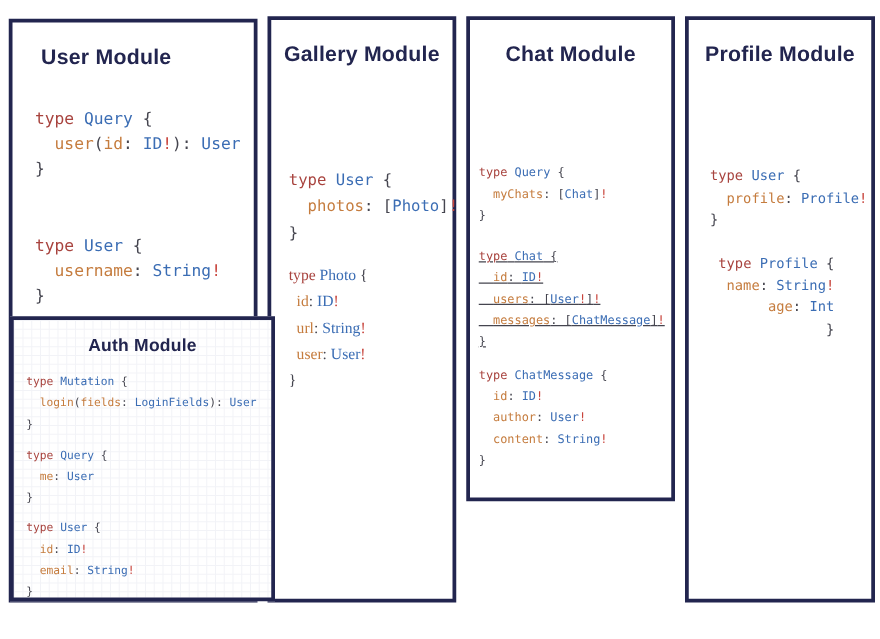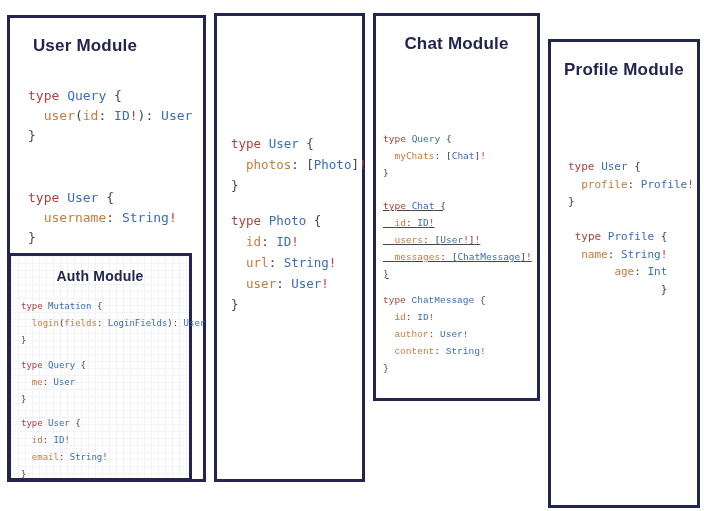--- a/index.html
+++ b/index.html
@@ -16,23 +16,23 @@
     position:relative;width:704px;height:511px;background:#ffffff;overflow:hidden;
     font-family:"Liberation Sans",sans-serif;
   }
   .panel{
     position:absolute;background:#ffffff;border:3px solid var(--navy);
     box-sizing:border-box;
   }
   #panel-user{left:7px;top:15px;width:199px;height:467px;}
   #panel-gallery{left:214px;top:13px;width:151px;height:469px;}
   #panel-chat{left:373px;top:13px;width:167px;height:388px;}
-  #panel-profile{left:548px;top:13px;width:152px;height:469px;margin-top:26px;}
+  #panel-profile{left:548px;top:13px;width:152px;height:469px;}
   #auth-box{
-    position:absolute;left:8px;top:253px;width:184px;height:228px;
+    position:absolute;left:8px;top:253px;width:212px;height:228px;
     border:3px solid var(--navy);box-sizing:border-box;z-index:2;
     background-color:#ffffff;
     background-image:linear-gradient(var(--grid) 1px, transparent 1px),
                      linear-gradient(90deg, var(--grid) 1px, transparent 1px);
     background-size:7px 7px;
   }
   .panel-title{
     position:absolute;left:0;right:0;top:18px;text-align:center;
     font-weight:bold;font-size:17px;letter-spacing:.2px;color:var(--navy);
     white-space:nowrap;
@@ -44,23 +44,23 @@
     white-space:nowrap;
   }
   .code{
     position:absolute;font-family:"DejaVu Sans Mono",monospace;
     white-space:pre;color:var(--punct);
   }
   .code-line{white-space:pre;}
   #panel-user .code{font-size:13px;line-height:20px;left:18px;}
   #cu-a{top:68px;} #cu-b{top:170px;}
   #panel-gallery .code{font-size:12.5px;line-height:21px;left:14px;}
-  #cg-a{top:117px;} #cg-b{top:194px;}
+  #cg-a{top:117px;} #cg-b{top:194px;font-family:Liberation Serif, serif;}
   #panel-chat .code{font-size:9.5px;line-height:17px;left:7px;}
-  #cc-a{top:114px;} #cc-b{top:181px;text-decoration:underline;} #cc-c{top:276px;font-family:Liberation Mono, monospace;}
+  #cc-a{top:114px;} #cc-b{top:181px;text-decoration:underline;} #cc-c{top:276px;}
   #panel-profile .code{font-size:11px;line-height:17.5px;left:17px;}
   #cp-a{top:116px;} #cp-b{top:186px;text-align:right;}
   #auth-box .code{font-size:9px;line-height:17px;left:10px;}
   #ca-a{top:42px;} #ca-b{top:101px;} #ca-c{top:159px;}
   .tk-k{color:var(--keyword);}
   .tk-t{color:var(--typename);}
   .tk-f{color:var(--field);}
   .tk-p{color:var(--punct);}
   .tk-b{color:var(--bang);}
 </style>
@@ -76,20 +76,21 @@
   </div>
 
   <div id="auth-box">
     <div class="sub-title">Auth Module</div>
     <div class="code" id="ca-a"><div class="code-line"><span class="tk-k">type</span><span class="tk-p"> </span><span class="tk-t">Mutation</span><span class="tk-p"> {</span></div><div class="code-line"><span class="tk-p">  </span><span class="tk-f">login</span><span class="tk-p">(</span><span class="tk-f">fields</span><span class="tk-p">: </span><span class="tk-t">LoginFields</span><span class="tk-p">): </span><span class="tk-t">User</span></div><div class="code-line"><span class="tk-p">}</span></div></div>
     <div class="code" id="ca-b"><div class="code-line"><span class="tk-k">type</span><span class="tk-p"> </span><span class="tk-t">Query</span><span class="tk-p"> {</span></div><div class="code-line"><span class="tk-p">  </span><span class="tk-f">me</span><span class="tk-p">: </span><span class="tk-t">User</span></div><div class="code-line"><span class="tk-p">}</span></div></div>
     <div class="code" id="ca-c"><div class="code-line"><span class="tk-k">type</span><span class="tk-p"> </span><span class="tk-t">User</span><span class="tk-p"> {</span></div><div class="code-line"><span class="tk-p">  </span><span class="tk-f">id</span><span class="tk-p">: </span><span class="tk-t">ID</span><span class="tk-b">!</span></div><div class="code-line"><span class="tk-p">  </span><span class="tk-f">email</span><span class="tk-p">: </span><span class="tk-t">String</span><span class="tk-b">!</span></div><div class="code-line"><span class="tk-p">}</span></div></div>
   </div>
 
   <div class="panel" id="panel-gallery">
+    <div class="panel-title">Gallery Module</div>
     <div class="code" id="cg-a"><div class="code-line"><span class="tk-k">type</span><span class="tk-p"> </span><span class="tk-t">User</span><span class="tk-p"> {</span></div><div class="code-line"><span class="tk-p">  </span><span class="tk-f">photos</span><span class="tk-p">: [</span><span class="tk-t">Photo</span><span class="tk-p">]</span><span class="tk-b">!</span></div><div class="code-line"><span class="tk-p">}</span></div></div>
     <div class="code" id="cg-b"><div class="code-line"><span class="tk-k">type</span><span class="tk-p"> </span><span class="tk-t">Photo</span><span class="tk-p"> {</span></div><div class="code-line"><span class="tk-p">  </span><span class="tk-f">id</span><span class="tk-p">: </span><span class="tk-t">ID</span><span class="tk-b">!</span></div><div class="code-line"><span class="tk-p">  </span><span class="tk-f">url</span><span class="tk-p">: </span><span class="tk-t">String</span><span class="tk-b">!</span></div><div class="code-line"><span class="tk-p">  </span><span class="tk-f">user</span><span class="tk-p">: </span><span class="tk-t">User</span><span class="tk-b">!</span></div><div class="code-line"><span class="tk-p">}</span></div></div>
   </div>
 
   <div class="panel" id="panel-chat">
     <div class="panel-title">Chat Module</div>
     <div class="code" id="cc-a"><div class="code-line"><span class="tk-k">type</span><span class="tk-p"> </span><span class="tk-t">Query</span><span class="tk-p"> {</span></div><div class="code-line"><span class="tk-p">  </span><span class="tk-f">myChats</span><span class="tk-p">: [</span><span class="tk-t">Chat</span><span class="tk-p">]</span><span class="tk-b">!</span></div><div class="code-line"><span class="tk-p">}</span></div></div>
     <div class="code" id="cc-b"><div class="code-line"><span class="tk-k">type</span><span class="tk-p"> </span><span class="tk-t">Chat</span><span class="tk-p"> {</span></div><div class="code-line"><span class="tk-p">  </span><span class="tk-f">id</span><span class="tk-p">: </span><span class="tk-t">ID</span><span class="tk-b">!</span></div><div class="code-line"><span class="tk-p">  </span><span class="tk-f">users</span><span class="tk-p">: [</span><span class="tk-t">User</span><span class="tk-b">!</span><span class="tk-p">]</span><span class="tk-b">!</span></div><div class="code-line"><span class="tk-p">  </span><span class="tk-f">messages</span><span class="tk-p">: [</span><span class="tk-t">ChatMessage</span><span class="tk-p">]</span><span class="tk-b">!</span></div><div class="code-line"><span class="tk-p">}</span></div></div>
     <div class="code" id="cc-c"><div class="code-line"><span class="tk-k">type</span><span class="tk-p"> </span><span class="tk-t">ChatMessage</span><span class="tk-p"> {</span></div><div class="code-line"><span class="tk-p">  </span><span class="tk-f">id</span><span class="tk-p">: </span><span class="tk-t">ID</span><span class="tk-b">!</span></div><div class="code-line"><span class="tk-p">  </span><span class="tk-f">author</span><span class="tk-p">: </span><span class="tk-t">User</span><span class="tk-b">!</span></div><div class="code-line"><span class="tk-p">  </span><span class="tk-f">content</span><span class="tk-p">: </span><span class="tk-t">String</span><span class="tk-b">!</span></div><div class="code-line"><span class="tk-p">}</span></div></div>
   </div>

